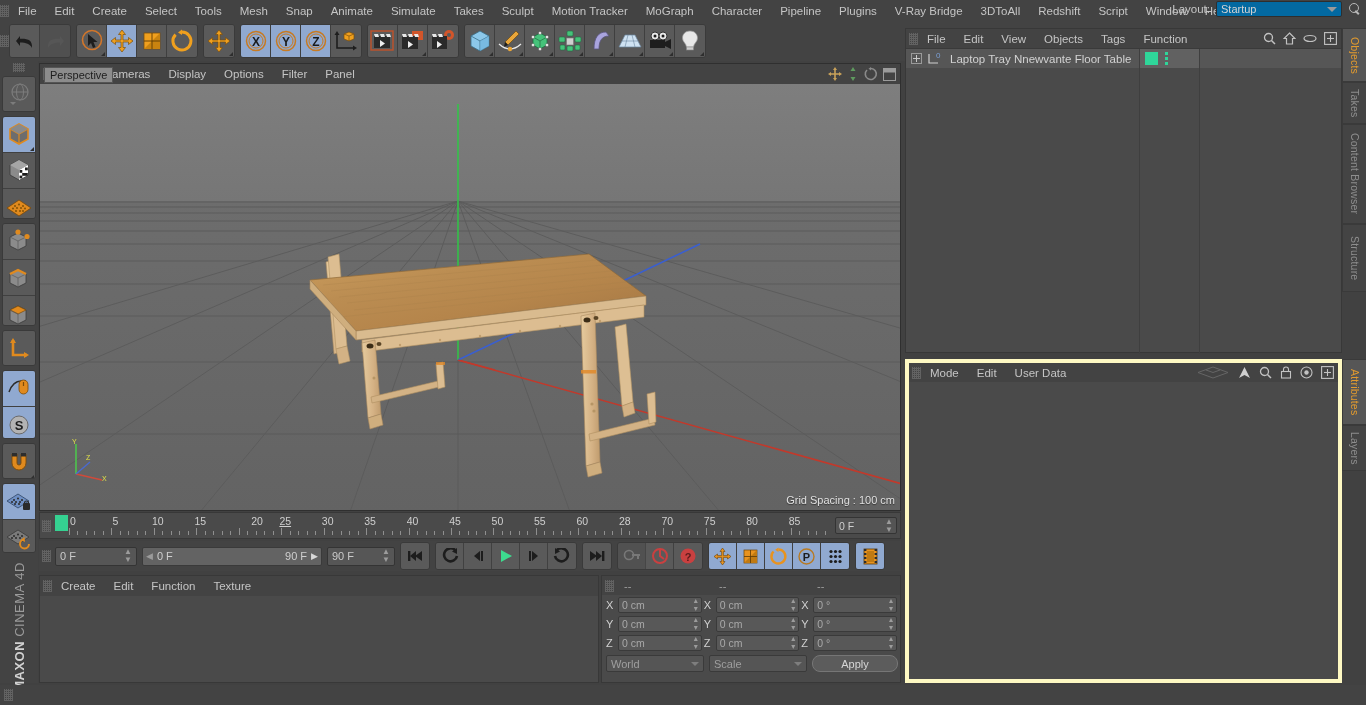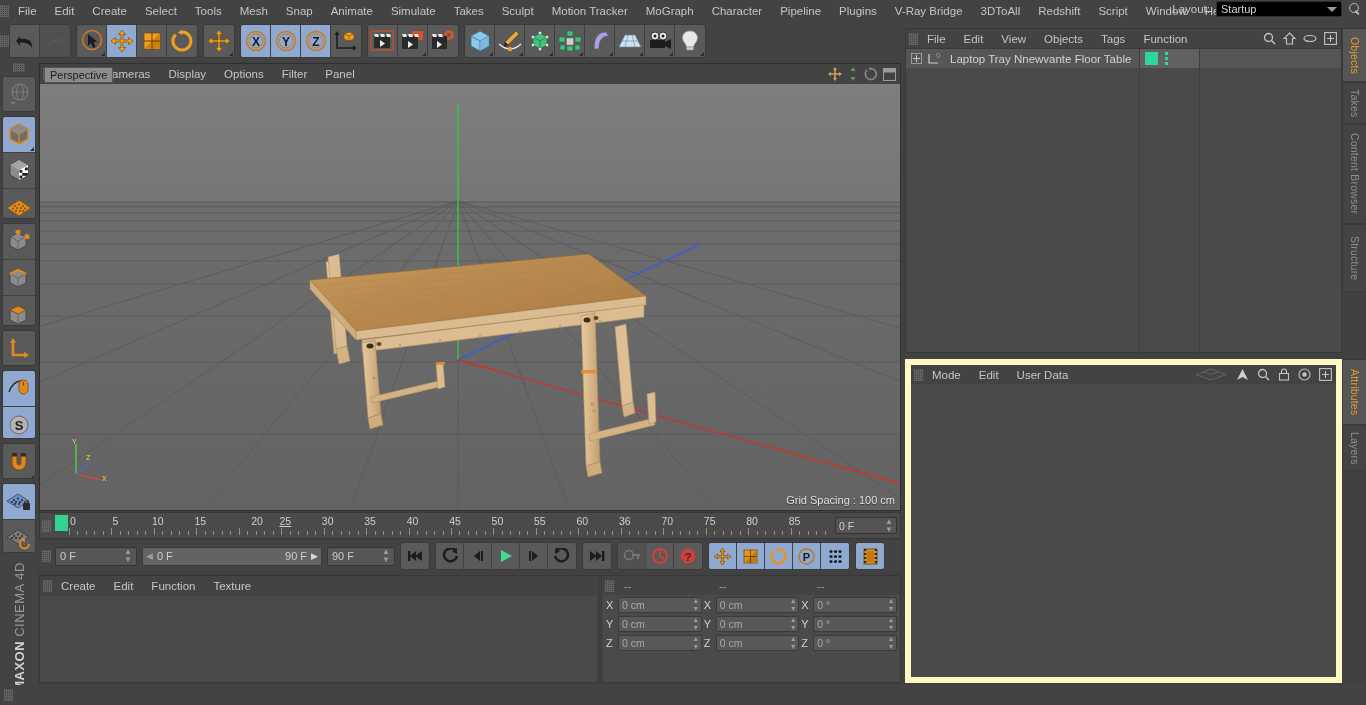--- a/index.html
+++ b/index.html
@@ -31,21 +31,21 @@
   .menuitem { padding:0 9px; line-height:20px; color:#c5c5c5; font-size:11.5px; white-space:nowrap; cursor:default; }
 
   
   .topbar {
     position:absolute; left:0; top:0; width:1366px; height:21px;
     background:#434343; display:flex; align-items:center;
   }
   .layoutbox { position:absolute; right:4px; top:1px; display:flex; align-items:center; gap:6px; }
   .layoutlabel { color:#c5c5c5; font-size:11.5px; }
   .combo {
-    width:126px; height:16px; background:#000000; border:1px solid #2e2e2e;
+    width:126px; height:16px; background:#0369a1; border:1px solid #2e2e2e;
     border-radius:2px; display:flex; align-items:center; padding:0 4px;
     color:#d4d4d4; font-size:11px; position:relative;
   }
   .combo .cv { flex:1; }
   .combo .arr {
     width:0;height:0;border-left:5px solid transparent;border-right:5px solid transparent;
     border-top:5px solid #9a9a9a;
   }
   .mag { width:14px; height:14px; position:relative; }
   .mag::before { content:""; position:absolute; left:1px; top:1px; width:8px; height:8px; border:1.5px solid #b8b8b8; border-radius:50%; }
@@ -176,21 +176,21 @@
   .objtagzone { position:absolute; left:233px; top:0; width:60px; height:19px;
     background:#616161; display:flex; align-items:center; gap:7px; padding-left:6px; }
   .tagsq { width:13px; height:13px; background:#2fd69a; }
   .tagdots { display:flex; flex-direction:column; gap:2px; }
   .tagdots i { width:3px; height:3px; background:#2fd69a; display:block; }
   .objsplit { position:absolute; left:293px; top:0; width:1px; bottom:0; background:#3f3f3f;}
   .objsplit2{ position:absolute; left:233px; top:0; width:1px; bottom:0; background:#3f3f3f;}
 
   
   .attrpanel { position:absolute; left:905px; top:359px; width:437px; height:324px;
-    background:#4a4a4a; border:6px solid #fef9c3; }
+    background:#4a4a4a; border:4px solid #fef9c3; }
   .attrmenu { height:19px; background:#434343; display:flex; align-items:center; position:relative;}
   .attrmenu .right { position:absolute; right:4px; top:0; height:19px; display:flex; align-items:center; gap:8px;}
   .attrbody { position:absolute; top:20px; left:0; right:0; bottom:0; background:#4a4a4a; }
 
   
   .tabstrip { position:absolute; right:0; width:24px; display:flex; flex-direction:column; }
   .vtab { width:24px; background:#444; border:1px solid #3a3a3a; border-right:none;
     display:flex; align-items:center; justify-content:center; color:#8e8e8e; }
   .vtab span { writing-mode:vertical-rl; font-size:10.5px; white-space:nowrap; letter-spacing:.2px;}
   .vtab.active { background:#565656; color:#e39b2e; }
@@ -865,21 +865,21 @@
         <div class="tltick" style="left: 493.378px; height: 4px;"></div>
         <div class="tltick" style="left: 501.867px; height: 4px;"></div>
         <div class="tltick" style="left: 510.356px; height: 4px;"></div>
         <div class="tltick" style="left: 518.844px; height: 4px;"></div>
         <div class="tlmark" style="left: 531.333px;">60</div>
         <div class="tltick" style="left: 527.333px; height: 7px;"></div>
         <div class="tltick" style="left: 535.822px; height: 4px;"></div>
         <div class="tltick" style="left: 544.311px; height: 4px;"></div>
         <div class="tltick" style="left: 552.8px; height: 4px;"></div>
         <div class="tltick" style="left: 561.289px; height: 4px;"></div>
-        <div class="tlmark" style="left: 573.778px;">36</div>
+        <div class="tlmark" style="left: 573.778px;">28</div>
         <div class="tltick" style="left: 569.778px; height: 7px;"></div>
         <div class="tltick" style="left: 578.267px; height: 4px;"></div>
         <div class="tltick" style="left: 586.756px; height: 4px;"></div>
         <div class="tltick" style="left: 595.244px; height: 4px;"></div>
         <div class="tltick" style="left: 603.733px; height: 4px;"></div>
         <div class="tlmark" style="left: 616.222px;">70</div>
         <div class="tltick" style="left: 612.222px; height: 7px;"></div>
         <div class="tltick" style="left: 620.711px; height: 4px;"></div>
         <div class="tltick" style="left: 629.2px; height: 4px;"></div>
         <div class="tltick" style="left: 637.689px; height: 4px;"></div>
@@ -1130,20 +1130,31 @@
             <span>0 cm</span>
             <span class="cspin">▴<br>▾</span>
           </span>
           <span class="clab">Z</span>
           <span class="cfield">
             <span>0 °</span>
             <span class="cspin">▴<br>▾</span>
           </span>
         </div>
       </div>
+    <div class="crow2">
+      <div class="csel">
+        <span>World</span>
+        <span class="arr"></span>
+      </div>
+      <div class="csel">
+        <span>Scale</span>
+        <span class="arr"></span>
+      </div>
+      <div class="applybtn">Apply</div>
+    </div>
   </div>
 
   <div class="objpanel">
     <div class="objmenu">
       <div class="grip" style="margin-left:3px;"></div>
       <div class="menurow" id="objmenu">
           <div class="menuitem">File</div>
           <div class="menuitem">Edit</div>
           <div class="menuitem">View</div>
           <div class="menuitem">Objects</div>

